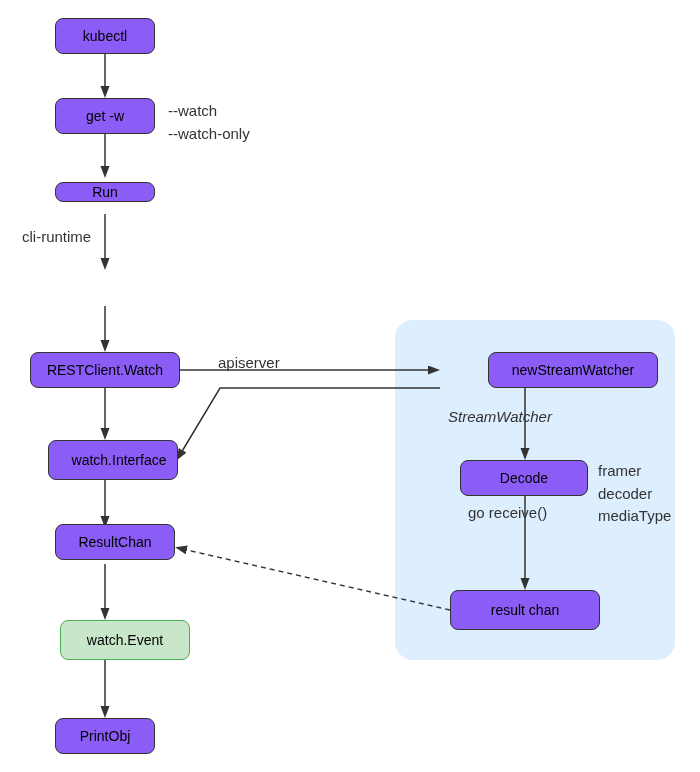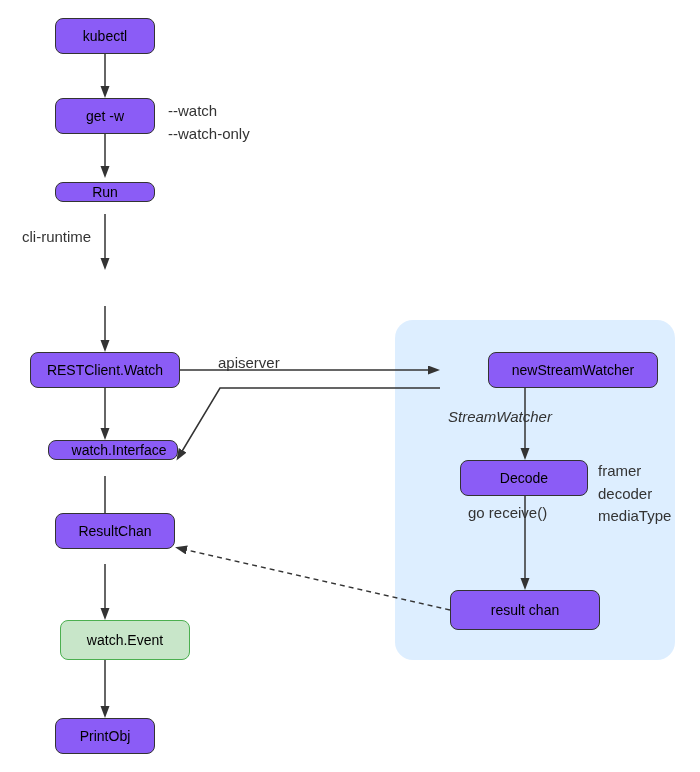--- a/index.html
+++ b/index.html
@@ -123,25 +123,25 @@
 
   <div class="label" style="left:22px; top:228px;">cli-runtime</div>
 
 
   <div class="node" style="left:30px; top:352px; width:150px; height:36px;">
     <span>RESTClient.Watch</span>
   </div>
 
   <div class="label" style="left:218px; top:354px;">apiserver</div>
 
-  <div class="node" style="left:48px; top:440px; width:130px; height:20px;padding-left:12px;">
+  <div class="node" style="left:48px; top:440px; width:130px; height:40px;padding-left:12px;">
     <span>watch.Interface</span>
   </div>
 
-  <div class="node" style="left:55px; top:513px; width:120px; height:36px;">
+  <div class="node" style="left:55px; top:524px; width:120px; height:36px;">
     <span>ResultChan</span>
   </div>
 
   <div class="node node-green" style="left:48px; top:620px; width:130px; height:40px;margin-left:12px;">
     <span>watch.Event</span>
   </div>
 
   <div class="node" style="left:55px; top:718px; width:100px; height:36px;">
     <span>PrintObj</span>
   </div>

